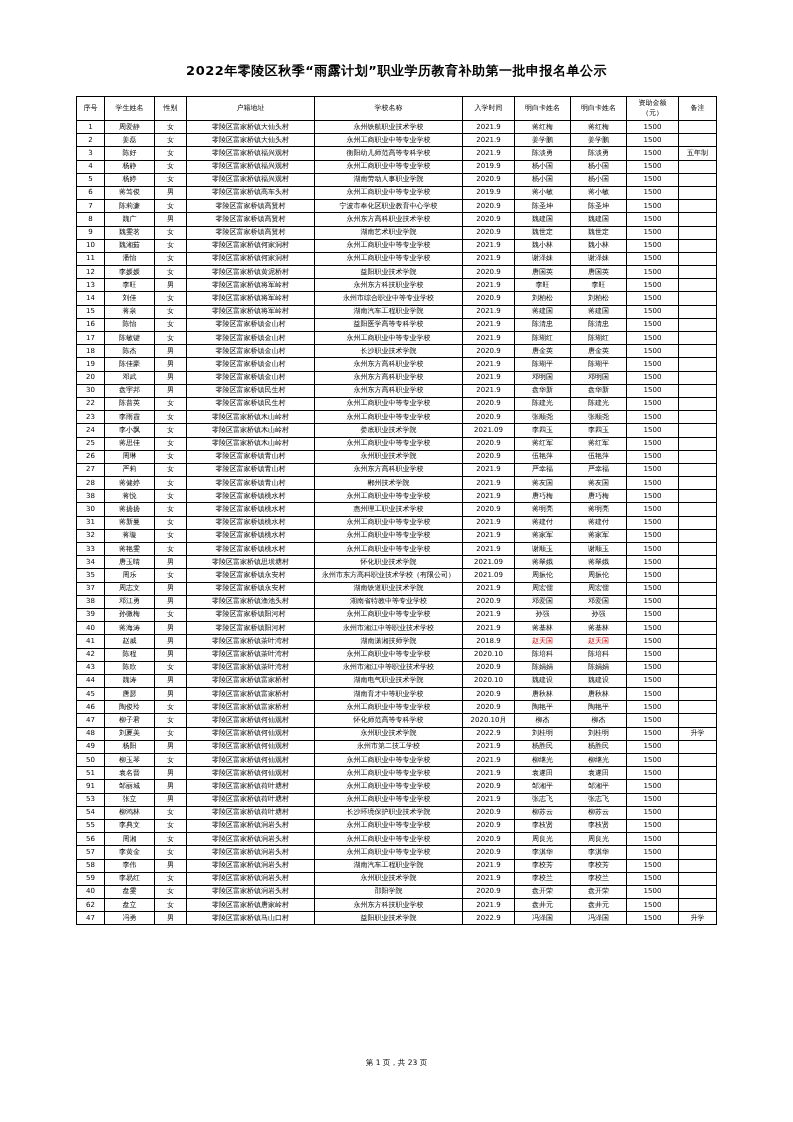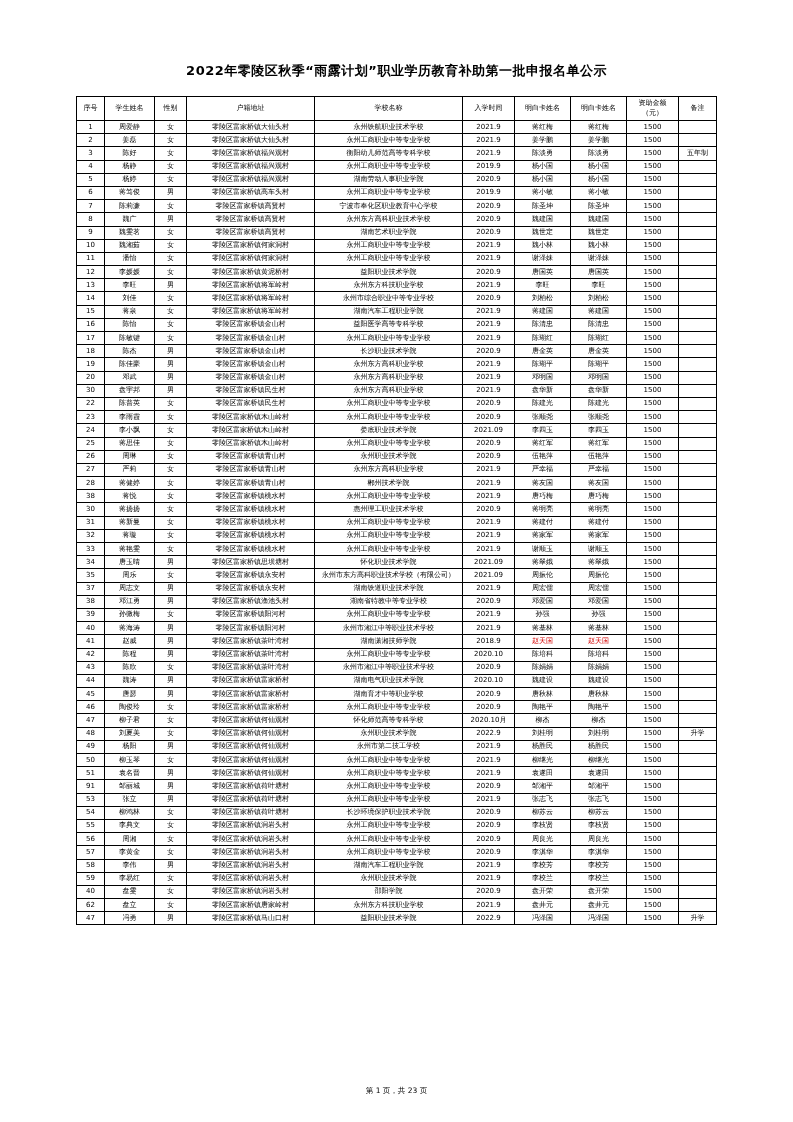--- a/index.html
+++ b/index.html
@@ -36,21 +36,21 @@
     word-break: break-all;
     line-height: 1.3;
     overflow: hidden;
   }
   .roster th { height: 24px; font-weight: 400; }
   .roster td { height: 13.2px; }
   .roster td.red { color: #d40000; }
   .footer {
     position: absolute;
     left: 0; right: 0;
-    top: 1086px;
+    top: 1058px;
     text-align: center;
     font-size: 7.5px;
     color: #000;
   }
 </style>
 </head>
 <body>
 
 <div class="page">
   <h1 class="title">2022年零陵区秋季“雨露计划”职业学历教育补助第一批申报名单公示</h1>

